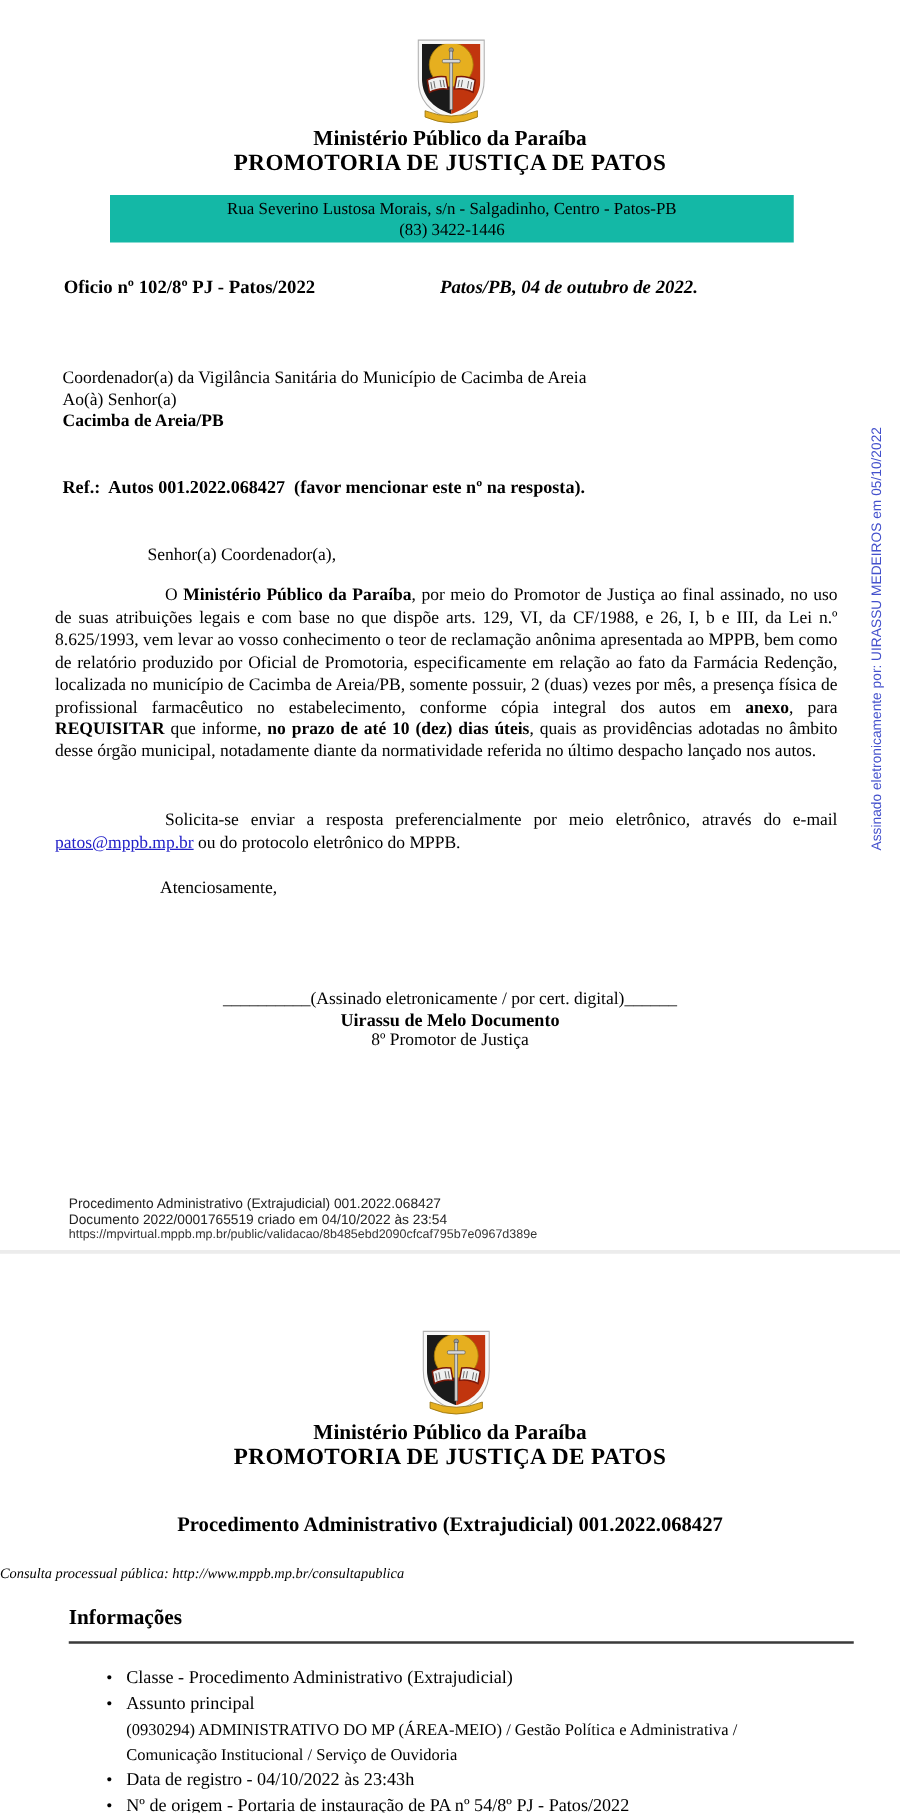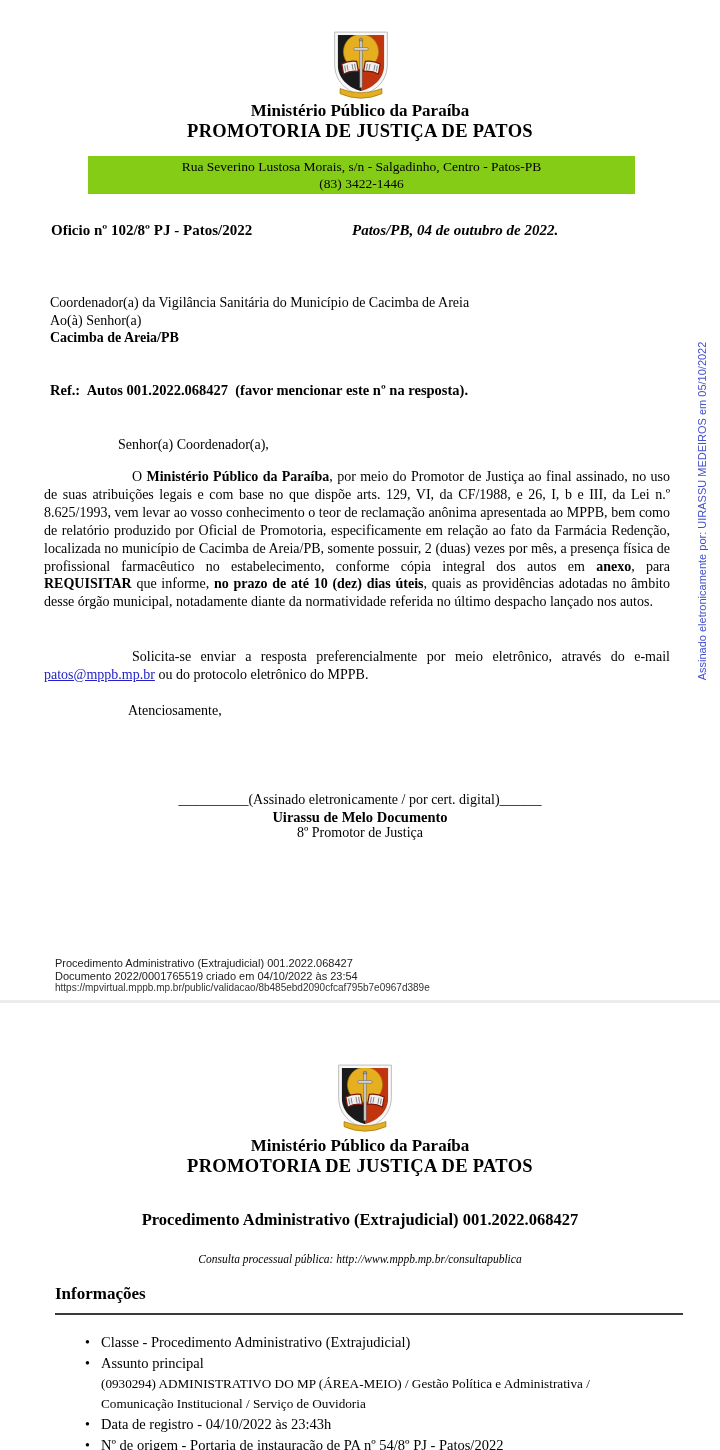--- a/index.html
+++ b/index.html
@@ -10,21 +10,21 @@
   }
 
   
   .crest { position:absolute; }
   .org-title { position:absolute; left:0; width:720px; text-align:center;
                font-weight:bold; font-size:17px; }
   .dept-title { position:absolute; left:0; width:720px; text-align:center;
                 font-weight:bold; font-size:18.5px; letter-spacing:.3px; }
 
   .address-bar { position:absolute; left:88px; top:156px; width:547px; height:38px;
-                 background:#84cc16; text-align:center; font-size:13.5px;
+                 background:#14b8a6; text-align:center; font-size:13.5px;
                  line-height:17px; padding-top:2px; }
 
   
   .oficio   { position:absolute; left:51px;  top:222px; font-weight:bold; font-size:15px; }
   .citydate { position:absolute; left:352px; top:222px; font-weight:bold; font-size:15px;font-style:italic; }
 
   .recipient { position:absolute; left:50px; top:294px; font-size:14px; line-height:17.5px; }
   .recipient .bold { font-weight:bold; }
 
   .ref-line { position:absolute; left:50px; top:382px; font-weight:bold; font-size:14.5px;
@@ -54,21 +54,21 @@
                transform:rotate(-90deg);
                font-family:"Liberation Sans", sans-serif; font-size:11px;
                color:#4350cc; text-align:center; white-space:nowrap; }
 
   .page-divider { position:absolute; left:0; top:1000px; width:720px; height:3px;
                   background:#ececec; }
 
   
   .proc-title { position:absolute; left:0; top:1210px; width:720px; text-align:center;
                 font-weight:bold; font-size:16.5px; }
-  .consulta   { position:absolute; left:0; top:1253px; width:720px; text-align:center;
+  .consulta   { position:absolute; left:0; top:1253px; width:720px; text-align:left;
                 font-style:italic; font-size:11.5px; }
   .info-heading { position:absolute; left:55px; top:1284px; font-weight:bold; font-size:17px; }
   .info-rule { position:absolute; left:55px; top:1313px; width:628px; height:2px;
                background:#3a3a3a; }
 
   .info-list { position:absolute; left:85px; top:1332px; width:585px; list-style:none; }
   .info-list li { position:relative; padding-left:16px; font-size:14.5px; line-height:21px; }
   .info-list li::before { content:"•"; position:absolute; left:0; top:0; font-size:14px; }
   .item-label { font-weight:normal; }
   .item-detail { font-size:13.2px; line-height:20px; width:548px; font-weight:normal; }

